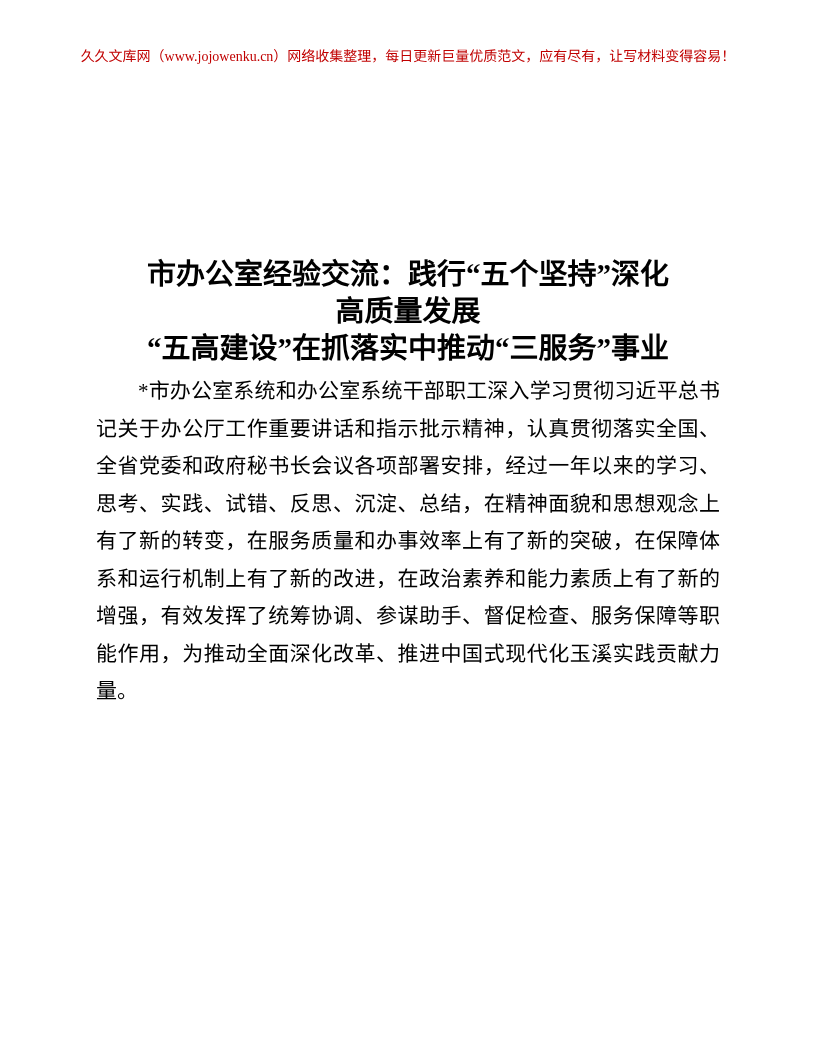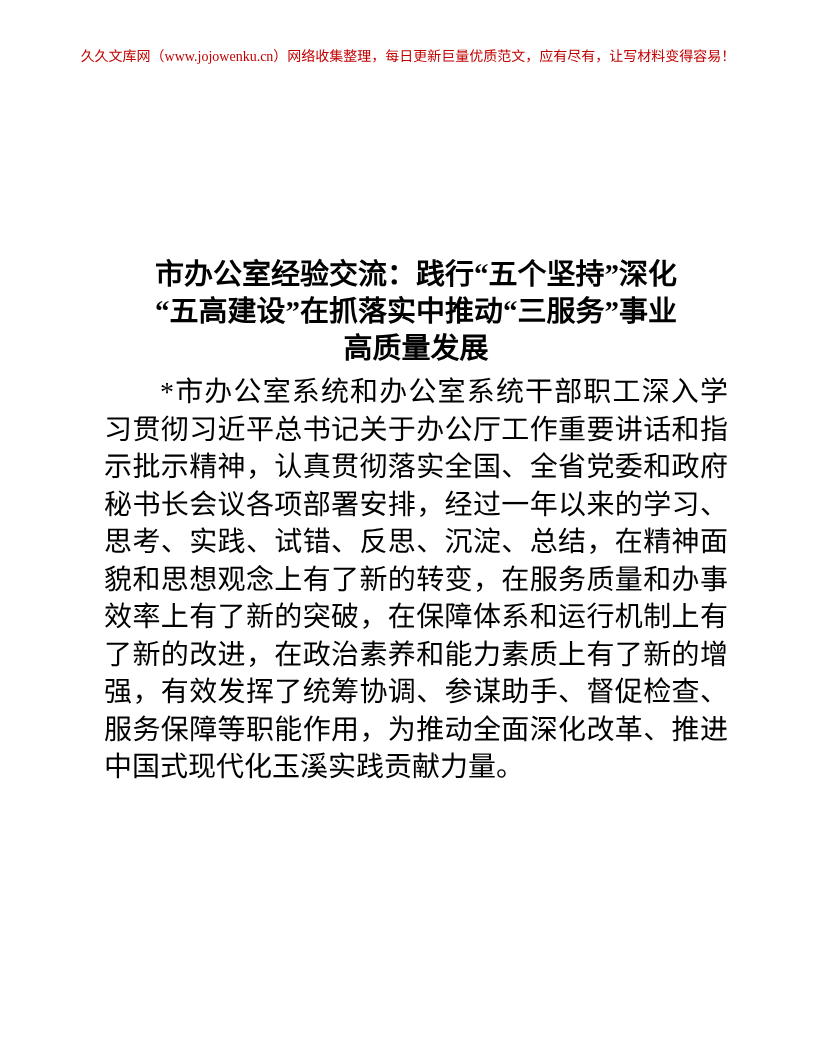--- a/index.html
+++ b/index.html
@@ -23,38 +23,38 @@
     left: 0;
     width: 100%;
     text-align: center;
     font-size: 14px;
     line-height: 18px;
     color: #c00000;
     white-space: nowrap;
   }
   .content {
     position: absolute;
-    left: 104px;
+    left: 96px;
     top: 216px;
     width: 624px;
   }
   .title {
     margin: 0;
     font-size: 29px;
     line-height: 37px;
     font-weight: 700;
     text-align: center;
     color: #000000;
   }
   .title-line {
     display: block;
   }
   .para {
     margin: 0;
-    font-size: 28px;
+    font-size: 21px;
     line-height: 37.5px;
     text-align: justify;
     text-indent: 2em;
     color: #000000;
   }
   .para-intro {
     margin-top: 6px;
   }
   .para-point {
     margin-top: 18px;
@@ -68,22 +68,22 @@
 <body>
 
 <div class="page">
 
   <div class="watermark">久久文库网（www.jojowenku.cn）网络收集整理，每日更新巨量优质范文，应有尽有，让写材料变得容易！</div>
 
   <div class="content">
 
     <h1 class="title">
       <span class="title-line">市办公室经验交流：践行“五个坚持”深化</span>
+      <span class="title-line">高质量发展</span>
       <span class="title-line">“五高建设”在抓落实中推动“三服务”事业</span>
-      <span class="title-line">高质量发展</span>
     </h1>
 
     <p class="para para-intro"><span>*市办公室系统和办公室系统干部职工深入学习贯彻习近平总书记关于办公厅工作重要讲话和指示批示精神，认真贯彻落实全国、全省党委和政府秘书长会议各项部署安排，经过一年以来的学习、思考、实践、试错、反思、沉淀、总结，在精神面貌和思想观念上有了新的转变，在服务质量和办事效率上有了新的突破，在保障体系和运行机制上有了新的改进，在政治素养和能力素质上有了新的增强，有效发挥了统筹协调、参谋助手、督促检查、服务保障等职能作用，为推动全面深化改革、推进中国式现代化玉溪实践贡献力量。</span></p>
 
 
   </div>
 
 </div>
 
 </body></html>

